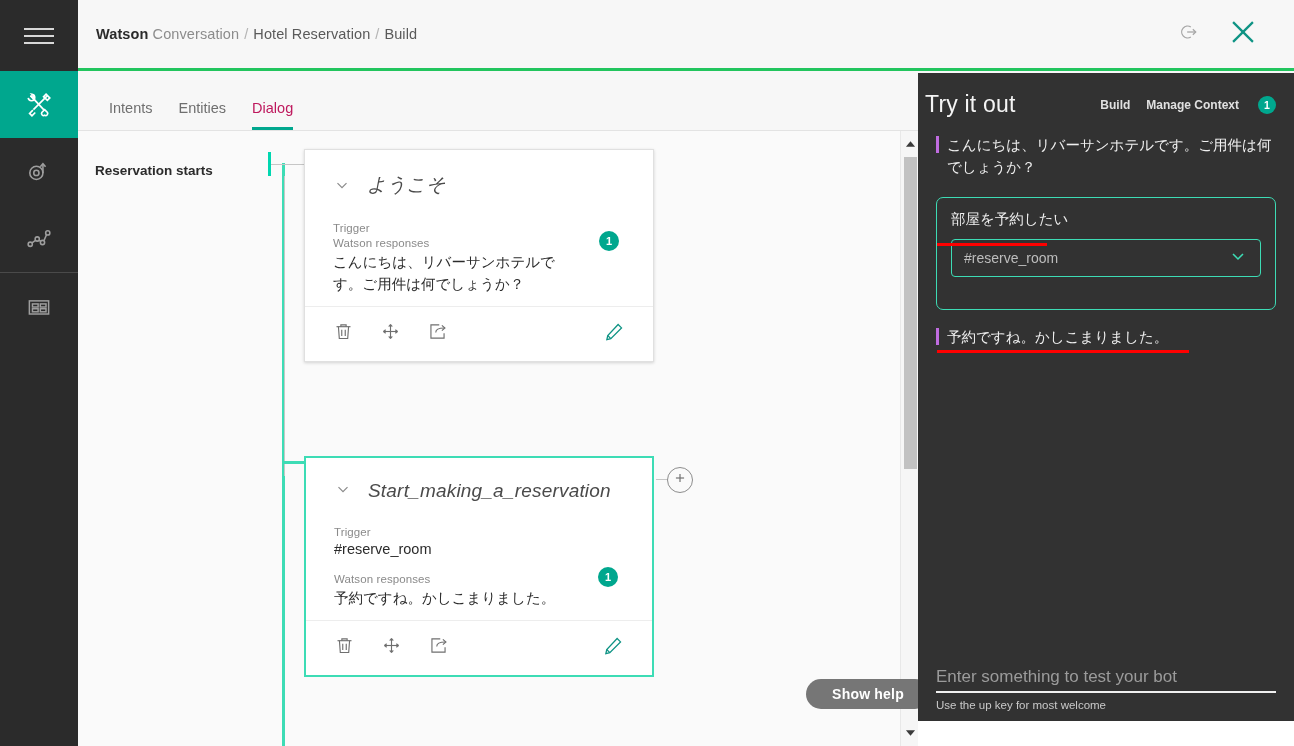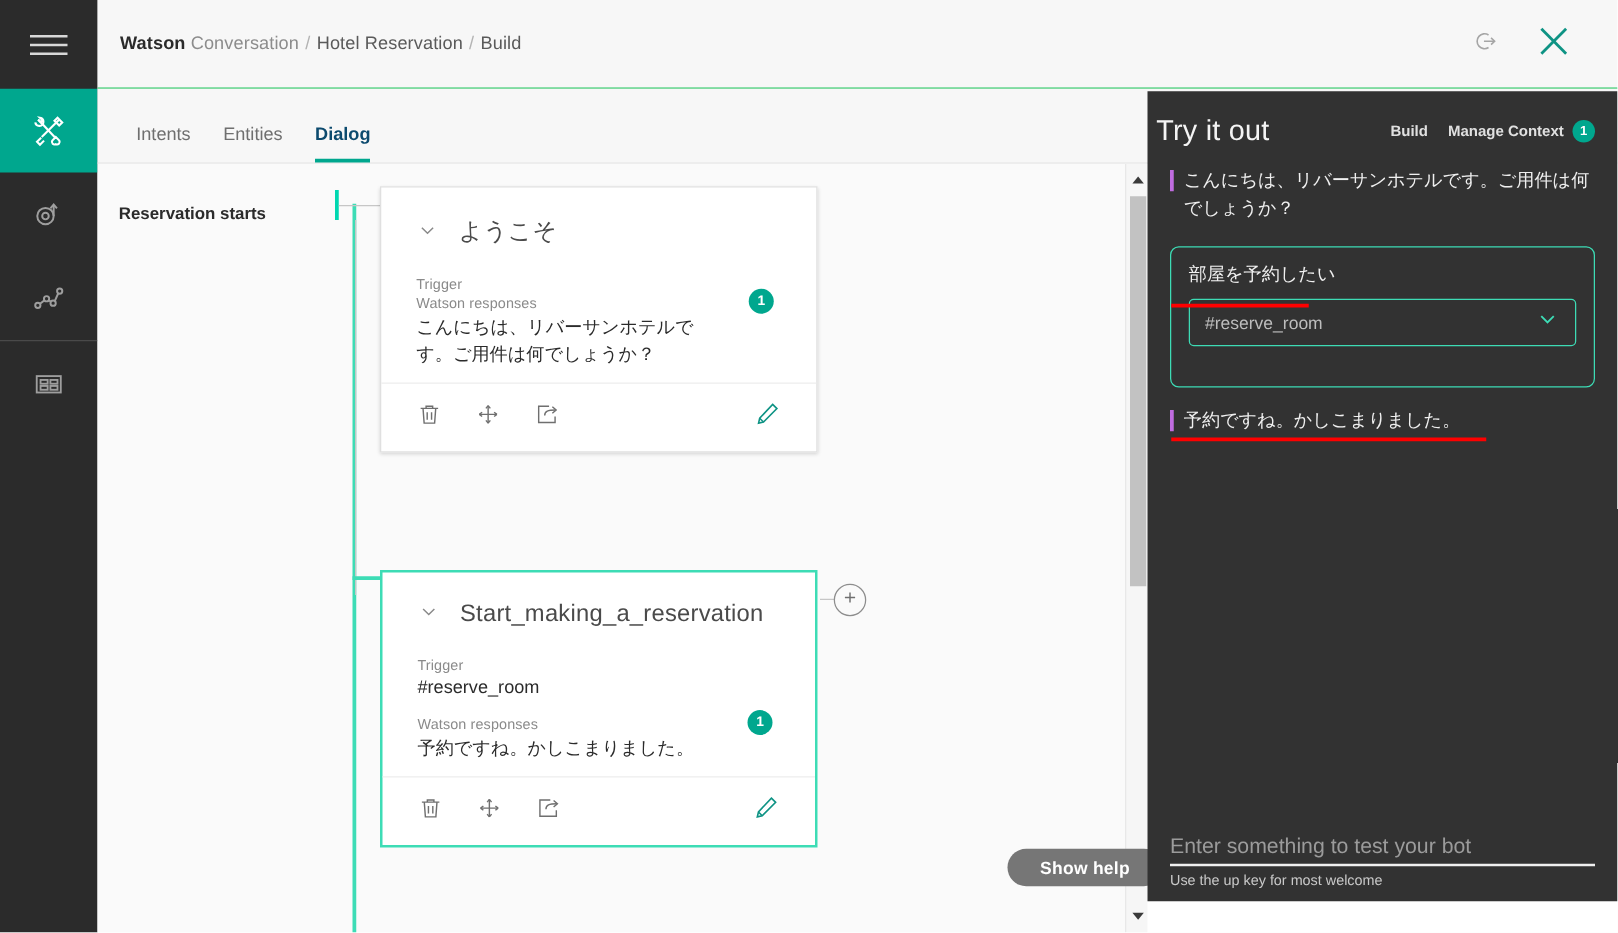--- a/index.html
+++ b/index.html
@@ -24,21 +24,21 @@
   .rail-item.hamburger { height: 71px; background:#2b2b2b; }
   .rail-item.active { background: #00a78e; }
   .rail-sep { width: 78px; height: 1px; background:#4a4a4a; }
   .ham-lines { width: 30px; }
   .ham-lines div { height: 2px; background:#d8d8d8; margin: 5px 0; }
   .rail-icon svg { display:block; }
 
   
   .header {
     position: absolute; left: 78px; top: 0; width: 1216px; height: 71px;
-    background: #f7f7f7; border-bottom: 1px solid #22c55e;
+    background: #f7f7f7; border-bottom: 3px solid #22c55e;
     display: flex; align-items: center;
   }
   .breadcrumb {
     margin-left: 18px; font-size: 14.5px; color:#8c8c8c; letter-spacing:.1px;
   }
   .breadcrumb .bold { color:#2b2b2b; font-weight: 700; }
   .breadcrumb .crumb { color:#5a5a5a; }
   .breadcrumb .sep { color:#b3b3b3; margin: 0 5px; }
   .header-actions {
     margin-left:auto; display:flex; align-items:center; gap: 26px; margin-right: 34px;
@@ -48,21 +48,21 @@
   
   .tabbar {
     position:absolute; left:78px; top:71px; width:1216px; height:60px;
     background:#f7f7f7; border-bottom:1px solid #e3e3e3;
     display:flex; align-items:flex-end; padding-left:18px;
   }
   .tab {
     font-size:14.5px; color:#6f6f6f; padding: 0 13px 14px 13px;
     cursor:pointer; position:relative;
   }
-  .tab.active { color:#0c4a6e; font-weight:700; }
+  .tab.active { color:#be185d; font-weight:400; }
   .tab.active::after {
     content:""; position:absolute; left:13px; right:13px; bottom:0;
     height:3px; background:#00a78e;
   }
 
   
   .canvas {
     position:absolute; left:78px; top:131px; width:840px; height:615px;
     background:#fafafa; overflow:hidden;
   }
@@ -84,21 +84,21 @@
   }
 
   
   .node {
     position:absolute; background:#ffffff;
     box-shadow: 0 1px 3px rgba(0,0,0,.16);
   }
   .node.plain { border:1px solid #e0e0e0; }
   .node.selected { border:2px solid #3ddcb5; box-shadow:none; }
   .node-body { padding: 22px 28px 10px 28px; position:relative; }
-  .node-title-row { display:flex; align-items:flex-end; gap:16px; margin-bottom: 24px; }
+  .node-title-row { display:flex; align-items:flex-end; gap:16px; margin-bottom: 24px; font-style: italic; }
   .chev { flex:0 0 auto; }
   .node-title {
     font-size:19px; color:#4a4a4a; font-weight:400; letter-spacing:.2px;
   }
   .field-label {
     font-size:11.5px; color:#8a8a8a; margin-bottom:3px; letter-spacing:.1px;
   }
   .field-value {
     font-size:14.5px; color:#2b2b2b; margin-bottom:16px;
   }
@@ -156,21 +156,21 @@
   .tryout-head {
     display:flex; align-items:center; padding: 18px 18px 0 7px;
   }
   .tryout-title { font-size:23px; color:#f4f4f4; font-weight:400; letter-spacing:.2px; }
   .tryout-head .sp { flex:1; }
   .clear-btn {
     font-size:12px; font-weight:700; color:#e0e0e0; cursor:pointer; margin-right:16px;
   }
   .mc-btn {
     font-size:12px; font-weight:700; color:#e0e0e0; cursor:pointer;
-    display:flex; align-items:center; gap:7px;
+    display:flex; align-items:center; gap:19px;
   }
   .mc-badge {
     width:18px; height:18px; border-radius:50%; background:#00a78e;
     color:#fff; font-size:10.5px; font-weight:700;
     display:flex; align-items:center; justify-content:center;
   }
   .convo { padding: 16px 18px 0 18px; }
   .bot-msg {
     position:relative; padding-left:11px; margin-bottom: 18px;
     font-size:14.5px; color:#f0f0f0; line-height:1.55;

